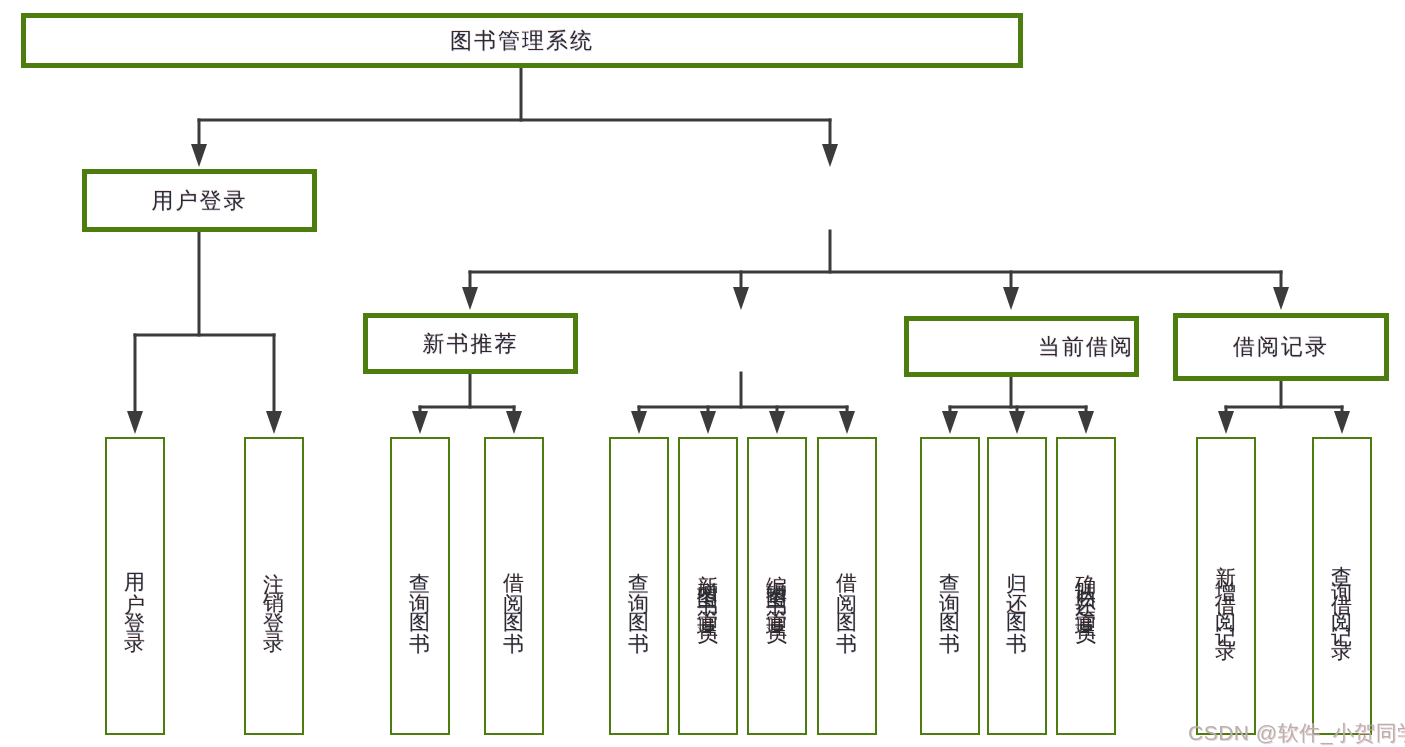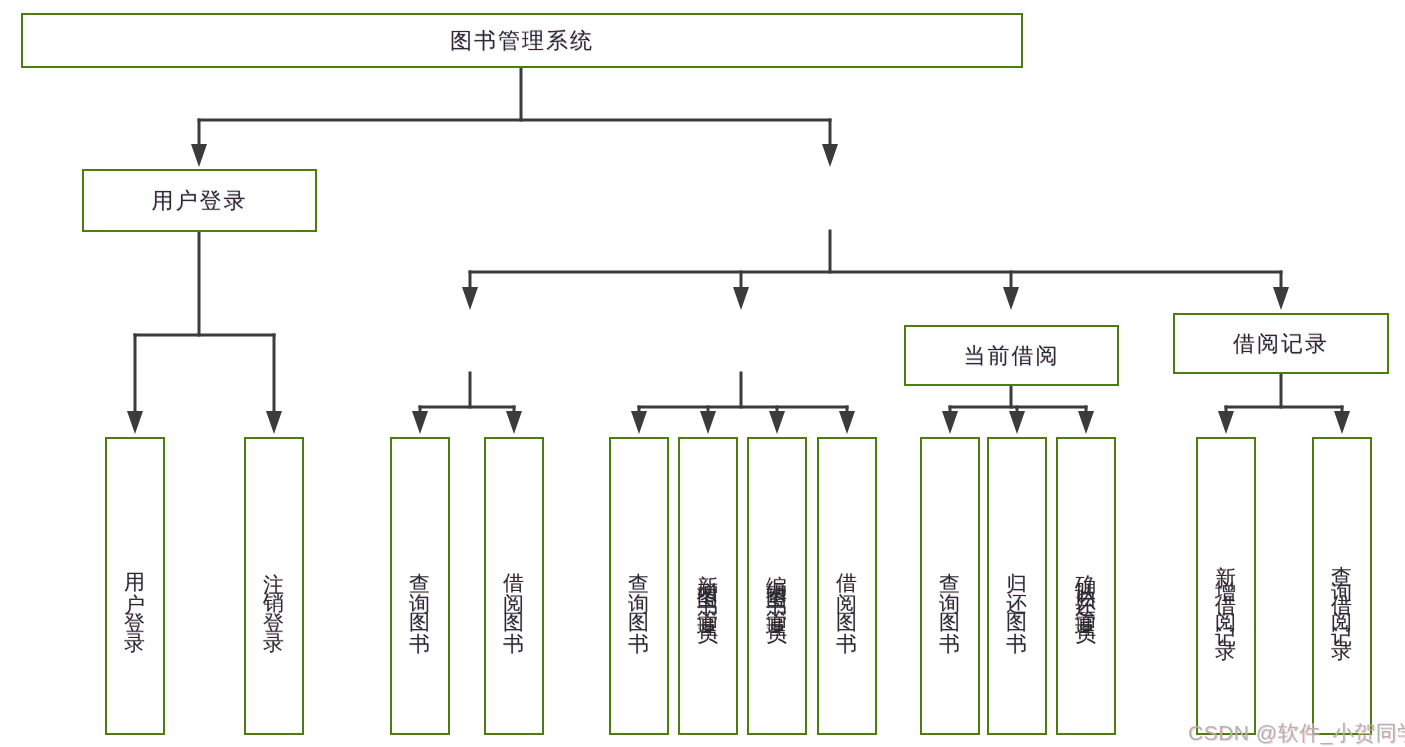--- a/index.html
+++ b/index.html
@@ -7,43 +7,43 @@
   #canvas{
     position:relative;width:1405px;height:747px;background:#ffffff;overflow:hidden;
     font-family:"Liberation Sans","DejaVu Sans",sans-serif;
   }
   svg.connectors{position:absolute;left:0;top:0;width:1405px;height:747px;}
   svg.connectors path{stroke:#3b3b3b;stroke-width:3;fill:none;stroke-linecap:square;}
   svg.connectors polygon{fill:#3b3b3b;stroke:none;}
 
   .node{
     position:absolute;box-sizing:border-box;background:#ffffff;
-    border:2px solid #4d7c0f;display:flex;align-items:center;justify-content:center;
+    border:5px solid #4d7c0f;display:flex;align-items:center;justify-content:center;
     color:#2b2b2b;
   }
   .node .lbl{
     text-shadow:0.6px 0.6px 0 rgba(110,150,255,0.25),-0.6px -0.6px 0 rgba(255,90,90,0.18);
   }
   .h .lbl{font-size:22px;letter-spacing:2px;white-space:nowrap;}
   .leaf{width:60px;top:437px;height:298px;border-width:2.5px;}
   .leaf .lbl{
     writing-mode:vertical-rl;text-orientation:mixed;
     font-size:21px;line-height:1;white-space:nowrap;
   }
   .v4{letter-spacing:20px;margin-bottom:-20px;}
   .v6{letter-spacing:15px;margin-bottom:-15px;}
   .v10{letter-spacing:7px;margin-bottom:-7px;}
 
   #n-root{left:21px;top:13px;width:1002px;height:55px;}
   #n-login{left:82px;top:169px;width:235px;height:63px;}
   #n-mgmt{left:712px;top:169px;width:235px;height:63px;}
   #n-l3-0{left:363px;top:313px;width:215px;height:61px;}
   #n-l3-1{left:634px;top:313px;width:215px;height:61px;}
-  #n-l3-2{left:904px;top:325px;width:215px;height:61px;}
-  #n-l3-3{left:1173px;top:313px;width:216px;height:61px;}
+  #n-l3-2{left:904px;top:316px;width:235px;height:61px;justify-content:flex-end;}
+  #n-l3-3{left:1173px;top:313px;width:216px;height:68px;}
 
   #n-leaf-0{left:105px;}
   #n-leaf-1{left:244px;}
   #n-leaf-2{left:390px;}
   #n-leaf-3{left:484px;}
   #n-leaf-4{left:609px;}
   #n-leaf-5{left:678px;}
   #n-leaf-6{left:747px;}
   #n-leaf-7{left:817px;}
   #n-leaf-8{left:920px;}
@@ -133,20 +133,23 @@
   </svg>
 
   <div class="node h" id="n-root">
     <span class="lbl">图书管理系统</span>
   </div>
 
   <div class="node h" id="n-login">
     <span class="lbl">用户登录</span>
   </div>
 
+  <div class="node h" id="n-l3-0">
+    <span class="lbl">新书推荐</span>
+  </div>
   <div class="node h" id="n-l3-2">
     <span class="lbl">当前借阅</span>
   </div>
   <div class="node h" id="n-l3-3">
     <span class="lbl">借阅记录</span>
   </div>
 
   <div class="node leaf" id="n-leaf-0">
     <span class="lbl v4">用户登录</span>
   </div>

